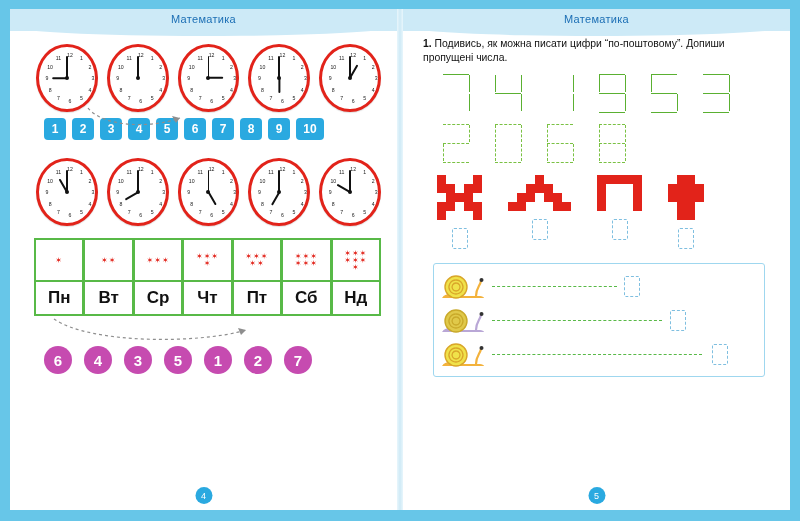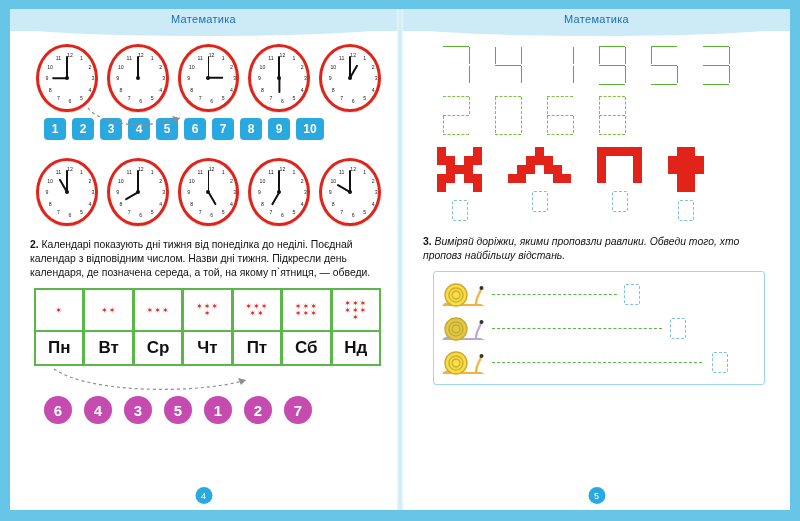--- a/index.html
+++ b/index.html
@@ -380,24 +380,20 @@
                 <div class="num" style="left: 28px; top: 5px;">12</div>
                 <div class="hand h" style="transform: rotate(300deg);"></div>
                 <div class="hand m" style="transform: rotate(0deg);"></div>
                 <div class="pin"></div>
               </div>
             </div>
           </div>
       </div>
 
       <div class="task" style="margin-top:12px;">
-        <div class="task-text">
-          <span class="task-num">2.</span>
-          <span>Календарі показують дні тижня від понеділка до неділі. Поєднай календар з відповідним числом. Назви дні тижня. Підкресли день календаря, де позначена середа, а той, на якому п`ятниця, — обведи.</span>
-        </div>
 
         <div class="cal">
             <div class="calcol">
               <div class="stars">✶</div>
               <div class="dayname">Пн</div>
             </div>
             <div class="calcol">
               <div class="stars">✶✶</div>
               <div class="dayname">Вт</div>
             </div>
@@ -449,20 +445,24 @@
 
   <div class="sheet right">
     <div class="hdr">
       <div class="wave"></div>
       <div class="hdr-title">Математика</div>
     </div>
 
     <div class="content">
 
       <div class="task">
+        <div class="task-text">
+          <span class="task-num">1.</span>
+          <span>Подивись, як можна писати цифри “по-поштовому”. Допиши пропущені числа.</span>
+        </div>
         <div class="digit-grid">
             <div class="digit-row">
               <div class="seg-digit">
                 <div class="seg h t solid"></div>
                 <div class="seg v tr solid"></div>
                 <div class="seg v br solid"></div>
               </div>
               <div class="seg-digit">
                 <div class="seg v tl solid"></div>
                 <div class="seg v tr solid"></div>
@@ -645,24 +645,20 @@
                 <div class="cell on"></div>
                 <div class="cell on"></div>
                 <div class="cell"></div>
               </div>
               <div class="dashbox" style="position: relative; margin: 8px auto 0px;"></div>
             </div>
           </div>
       </div>
 
       <div class="task" style="margin-top:14px;">
-        <div class="task-text">
-          <span class="task-num">3.</span>
-          <span class="ital">Виміряй доріжки, якими проповзли равлики. Обведи того, хто проповз найбільшу відстань.</span>
-        </div>
 
         <div class="snailbox">
           <svg class="snail" style="left:6px;top:8px;" viewBox="0 0 46 30">
             <path d="M2,26 C6,20 12,22 18,24 L40,24 C42,24 44,25 44,26 L2,26 Z" fill="#f3b23c"></path>
             <circle cx="16" cy="15" r="11" fill="#f0e24a" stroke="#d9a62a" stroke-width="1.4"></circle>
             <path d="M16,15 m0,-7 a7,7 0 1,1 -0.1,0 M16,15 m0,-4 a4,4 0 1,0 0.1,0" fill="none" stroke="#d9a62a" stroke-width="1.3"></path>
             <path d="M36,24 C36,16 40,14 41,9" stroke="#f3b23c" stroke-width="2.2" fill="none"></path>
             <circle cx="41.5" cy="8" r="2" fill="#333"></circle>
           </svg>
           <svg class="snail" style="left:6px;top:42px;" viewBox="0 0 46 30">

